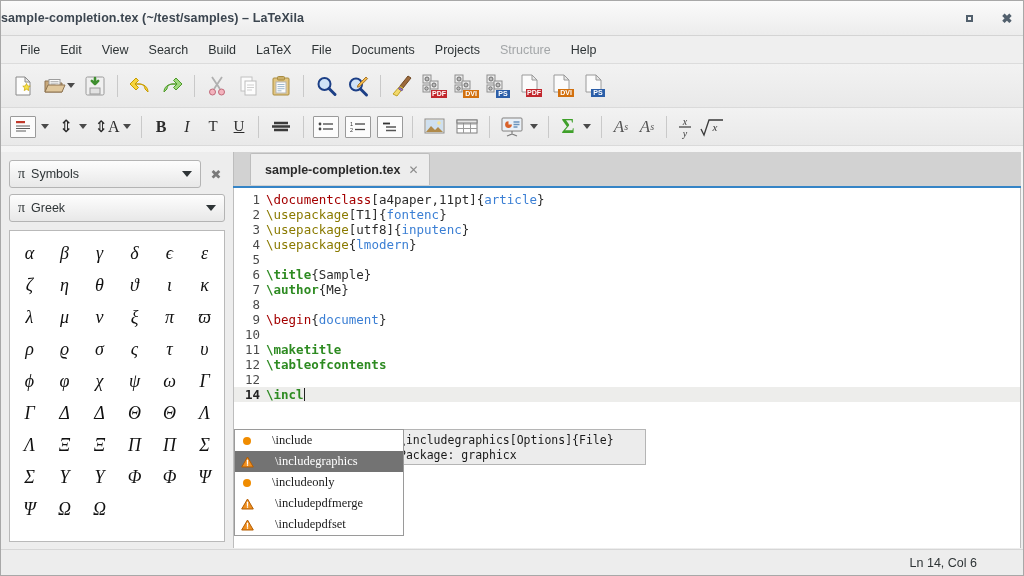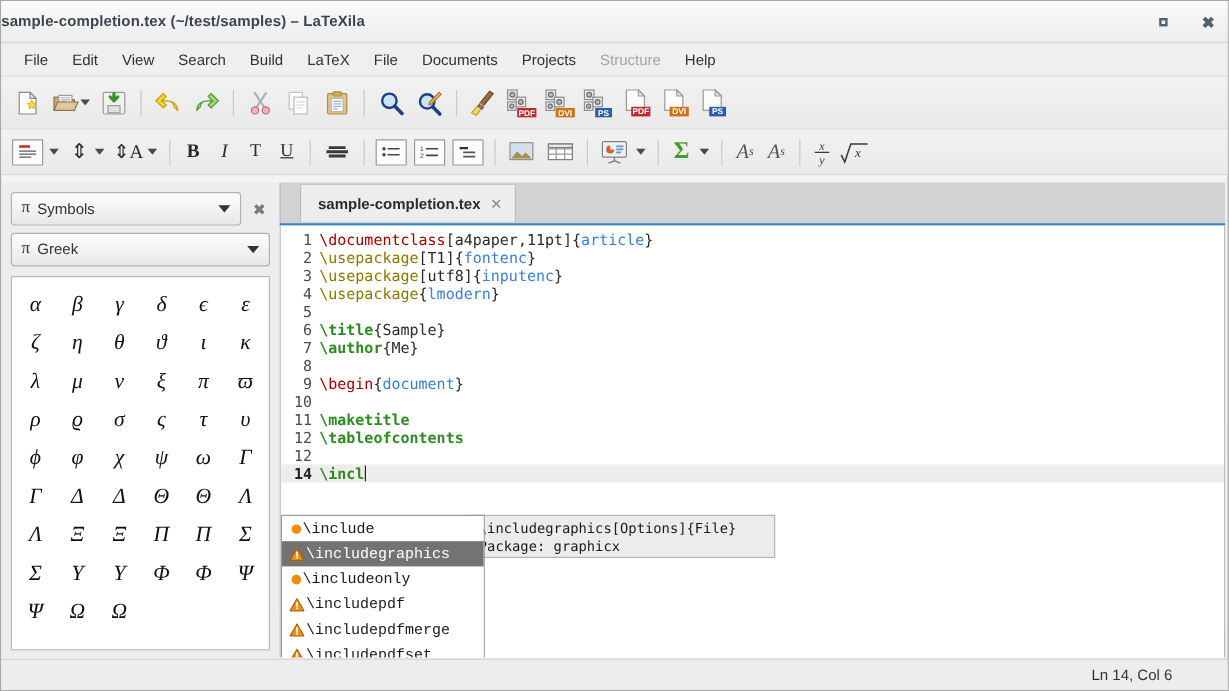--- a/index.html
+++ b/index.html
@@ -118,22 +118,22 @@
   .k-green{ color:#2e8b22; font-weight:bold; }
   .k-blue{ color:#3b7fd4;margin-top:48px; }
   .k-plain{ color:#2b2b2b; }
   .caret{ display:inline-block; width:1px; height:13px; background:#222;
           vertical-align:-2px; }
 
   
   .pop{ position:absolute; left:0px; top:241px; width:170px; z-index:20;
         border:1px solid #9a9a9a; background:#ffffff; }
   .pop-list{ background:#fff; }
-  .pop-row{ height:21px; display:flex; align-items:center; gap:1px;
-            padding:0 6px; font-family:Liberation Mono, monospace;
+  .pop-row{ height:21px; display:flex; align-items:center; gap:21px;
+            padding:0 6px; font-family:Liberation Serif, serif;
             font-size:12.5px; color:#1a1a1a; }
   .pop-row.sel{ background:#737373; color:#ffffff; }
   .dot{ width:8px;height:8px;border-radius:50%;background:#f08c00;
         margin-left:2px; flex:none;}
   .warn{ width:13px; height:12px; position:relative; flex:none; }
   .warn svg{ display:block; }
   .tooltip{
     position:absolute; left:156px; top:241px; width:256px; height:36px; z-index:19;
     background:#ececec; border:1px solid #b5b5b5; padding:3px 0 0 8px;
     font-family:"DejaVu Sans Mono","Liberation Mono",monospace; font-size:11.5px;
@@ -579,30 +579,20 @@
                 <span>\includeonly</span>
               </div>
               <div class="pop-row">
                 <span class="warn">
                   <svg width="13" height="12" viewBox="0 0 13 12">
                     <path d="M6.5 1L12.3 11H0.7z" fill="#f09020" stroke="#b35c00" stroke-width="1" stroke-linejoin="round"></path>
                     <path d="M6.5 4.2v3.4" stroke="#fff" stroke-width="1.3" stroke-linecap="round"></path>
                     <circle cx="6.5" cy="9.1" r=".8" fill="#fff"></circle>
                   </svg>
                 </span>
-                <span>\includepdf</span>
-              </div>
-              <div class="pop-row">
-                <span class="warn">
-                  <svg width="13" height="12" viewBox="0 0 13 12">
-                    <path d="M6.5 1L12.3 11H0.7z" fill="#f09020" stroke="#b35c00" stroke-width="1" stroke-linejoin="round"></path>
-                    <path d="M6.5 4.2v3.4" stroke="#fff" stroke-width="1.3" stroke-linecap="round"></path>
-                    <circle cx="6.5" cy="9.1" r=".8" fill="#fff"></circle>
-                  </svg>
-                </span>
                 <span>\includepdfmerge</span>
               </div>
               <div class="pop-row">
                 <span class="warn">
                   <svg width="13" height="12" viewBox="0 0 13 12">
                     <path d="M6.5 1L12.3 11H0.7z" fill="#f09020" stroke="#b35c00" stroke-width="1" stroke-linejoin="round"></path>
                     <path d="M6.5 4.2v3.4" stroke="#fff" stroke-width="1.3" stroke-linecap="round"></path>
                     <circle cx="6.5" cy="9.1" r=".8" fill="#fff"></circle>
                   </svg>
                 </span>

